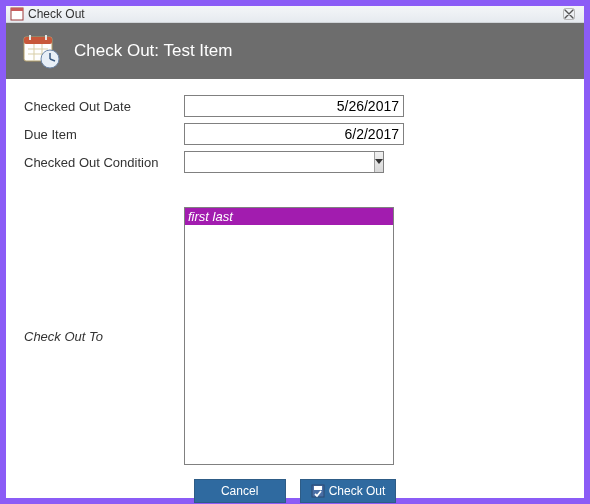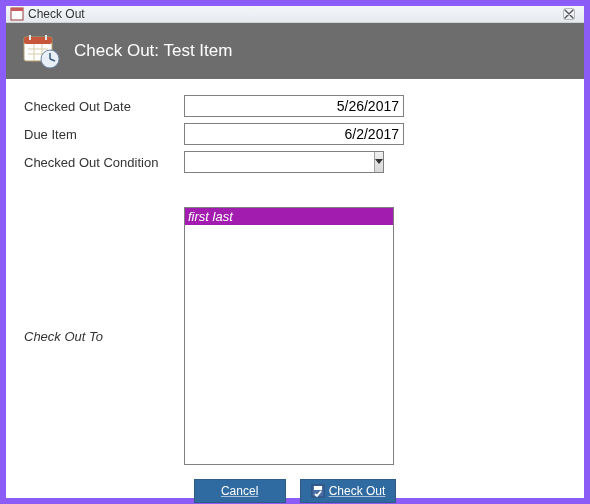--- a/index.html
+++ b/index.html
@@ -22,21 +22,21 @@
     .combo-btn { width: 18px; background: linear-gradient(#f0f0f0,#d8d8d8); border-left: 1px solid #a0a0a0; display: flex; align-items: center; justify-content: center; cursor: pointer; }
     .combo-btn svg { width: 8px; height: 6px; }
     .gap { height: 28px; }
     .listbox-row { display: flex; align-items: center; font-style: italic; }
     .listbox { width: 210px; height: 258px; border: 1px solid #808080; background: #fff; overflow: hidden; }
     .listbox .opt { height: 17px; font-size: 13px; padding: 0 3px; line-height: 17px; color: #000; cursor: pointer; }
     .listbox .opt.selected { background: #a21caf; color: #fff; }
     .footer { display: flex; justify-content: center; gap: 14px; padding: 14px 0 18px; }
     .btn { min-width: 92px; height: 24px; background: #2f6aa0; color: #fff; border: 1px solid #2e5c86; font-size: 12px; display: inline-flex; align-items: center; justify-content: center; cursor: pointer; padding: 0 10px; gap: 4px; }
     .btn .btn-icon { width: 14px; height: 14px; display: inline-flex; }
-    .btn .label { text-decoration: underline; text-decoration-color: rgba(255,255,255,0.6); }
+    .btn .label { text-decoration-color: rgba(255,255,255,0.6); }
   </style>
 </head>
 <body>
 
 <div class="window">
 
   <div class="title-bar">
     <span class="ico">
       <svg viewBox="0 0 14 14">
           <rect x="1" y="1" width="12" height="12" fill="#fff" stroke="#9b3b3b" stroke-width="1"></rect>

